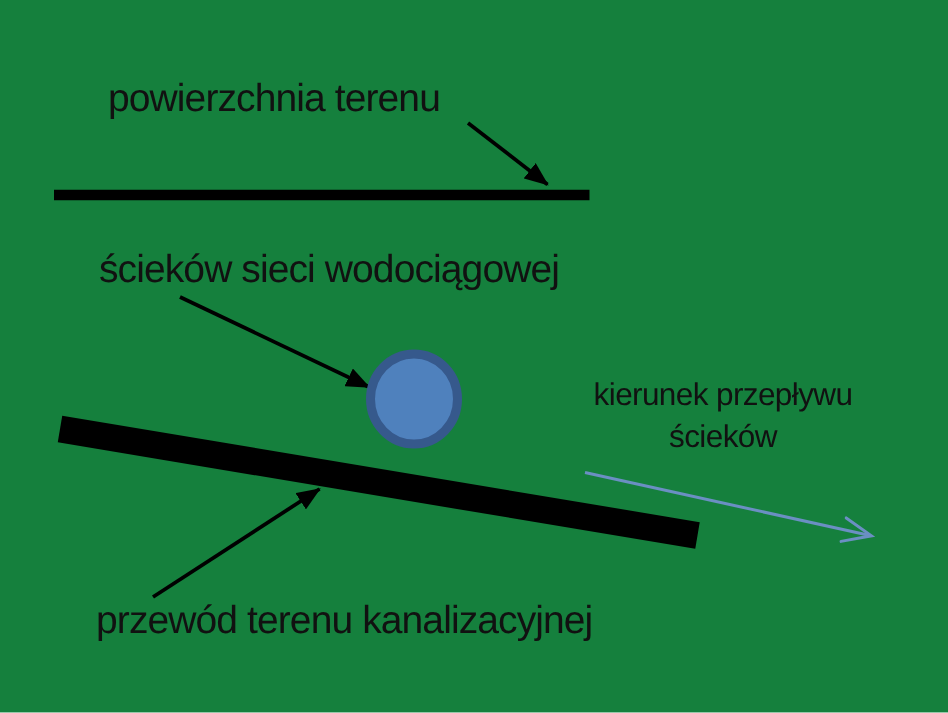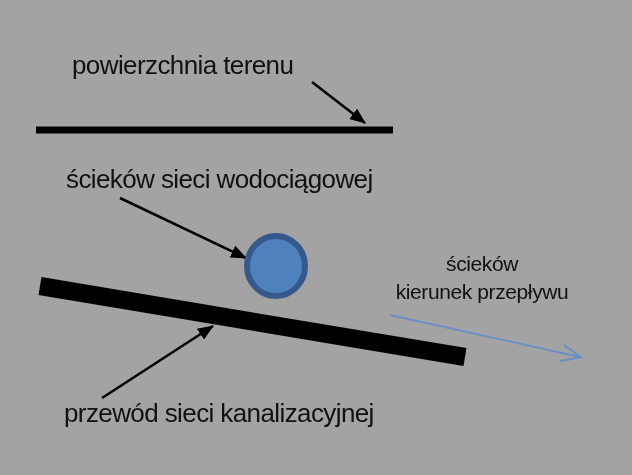--- a/index.html
+++ b/index.html
@@ -1,20 +1,20 @@
 <!DOCTYPE html>
 <html><head>
 <meta charset="utf-8">
 <style>
   html, body { margin: 0; padding: 0; background: #ffffff; }
   #canvas {
     position: relative;
     width: 632px;
     height: 475px;
-    background: #a3a3a3;
+    background: #15803d;
     overflow: hidden;
     font-family: "Liberation Sans", sans-serif;
     color: #111111;
   }
   #shapes {
     position: absolute;
     left: 0; top: 0;
     width: 632px; height: 475px;
   }
   .lbl {
@@ -65,19 +65,19 @@
     <line x1="102" y1="398" x2="213" y2="326" stroke-width="2.5" marker-end="url(#blackhead)" stroke="#000000"></line>
 
     <line x1="390" y1="315" x2="580" y2="357" stroke-width="2" marker-end="url(#bluehead)" stroke="#6b8fc3"></line>
   </svg>
 
   <div id="label-ground" class="lbl">powierzchnia terenu</div>
 
   <div id="label-water" class="lbl">ścieków sieci wodociągowej</div>
 
   <div id="label-flow">
+    <div>kierunek przepływu</div>
     <div>ścieków</div>
-    <div>kierunek przepływu</div>
   </div>
 
-  <div id="label-sewer" class="lbl">przewód sieci kanalizacyjnej</div>
+  <div id="label-sewer" class="lbl">przewód terenu kanalizacyjnej</div>
 
 </div>
 
 </body></html>

